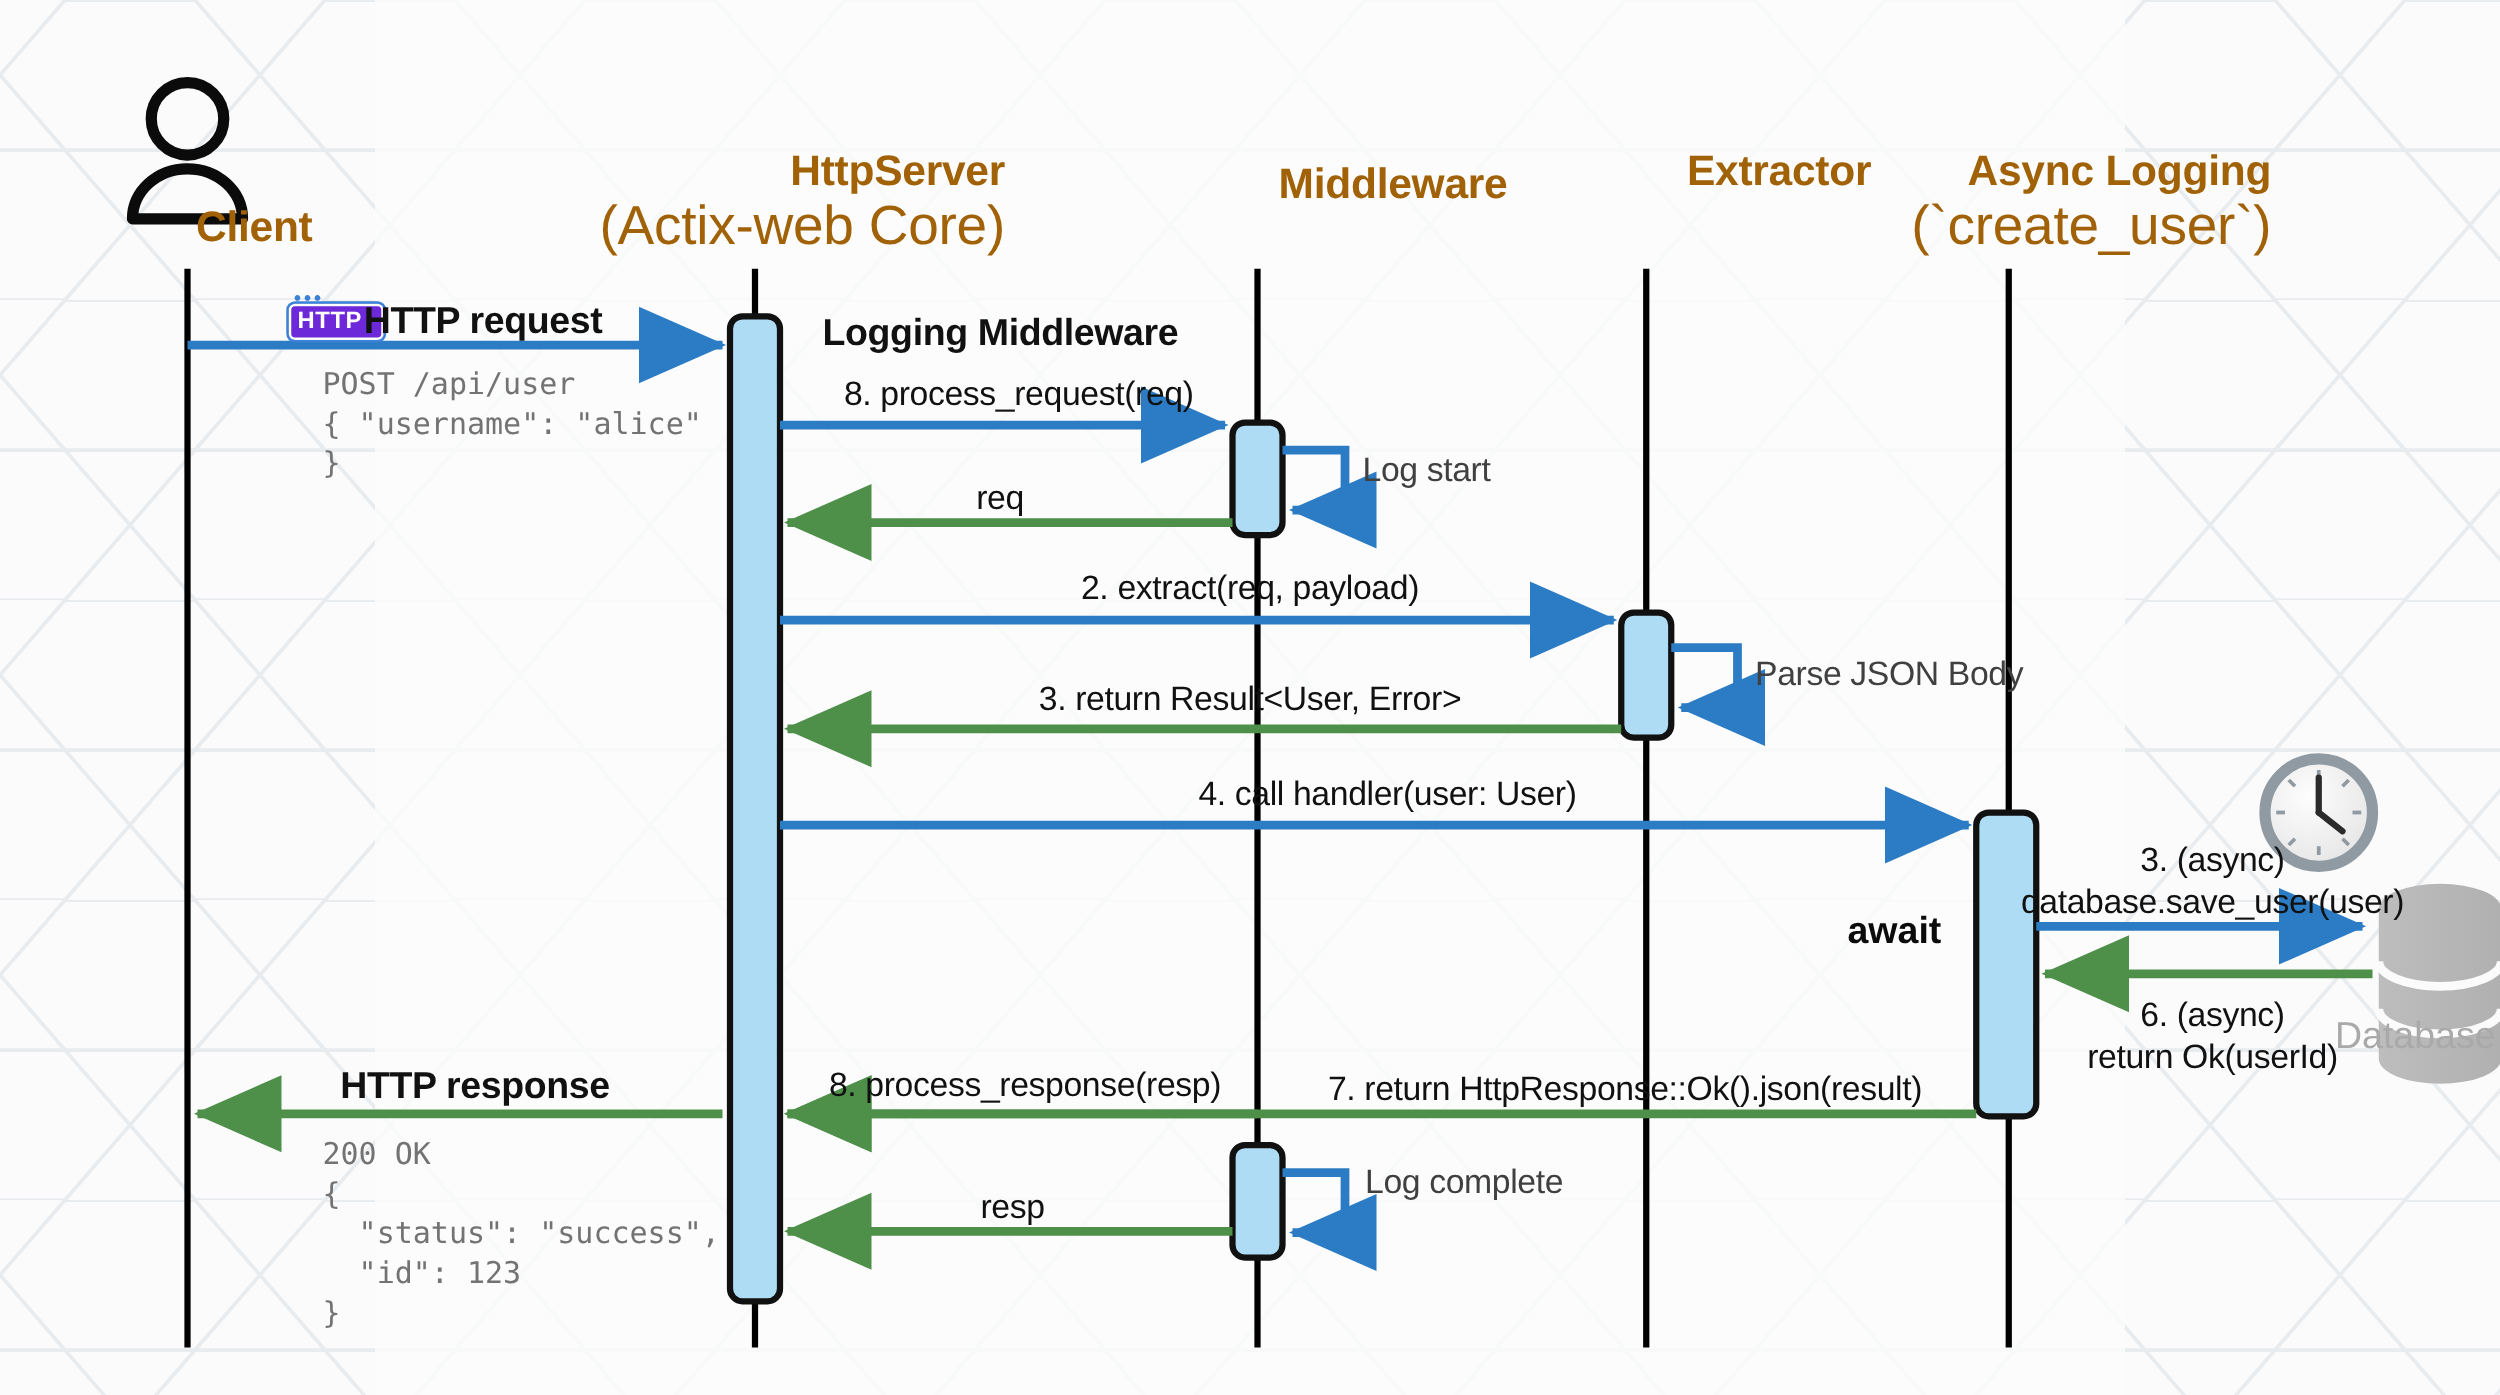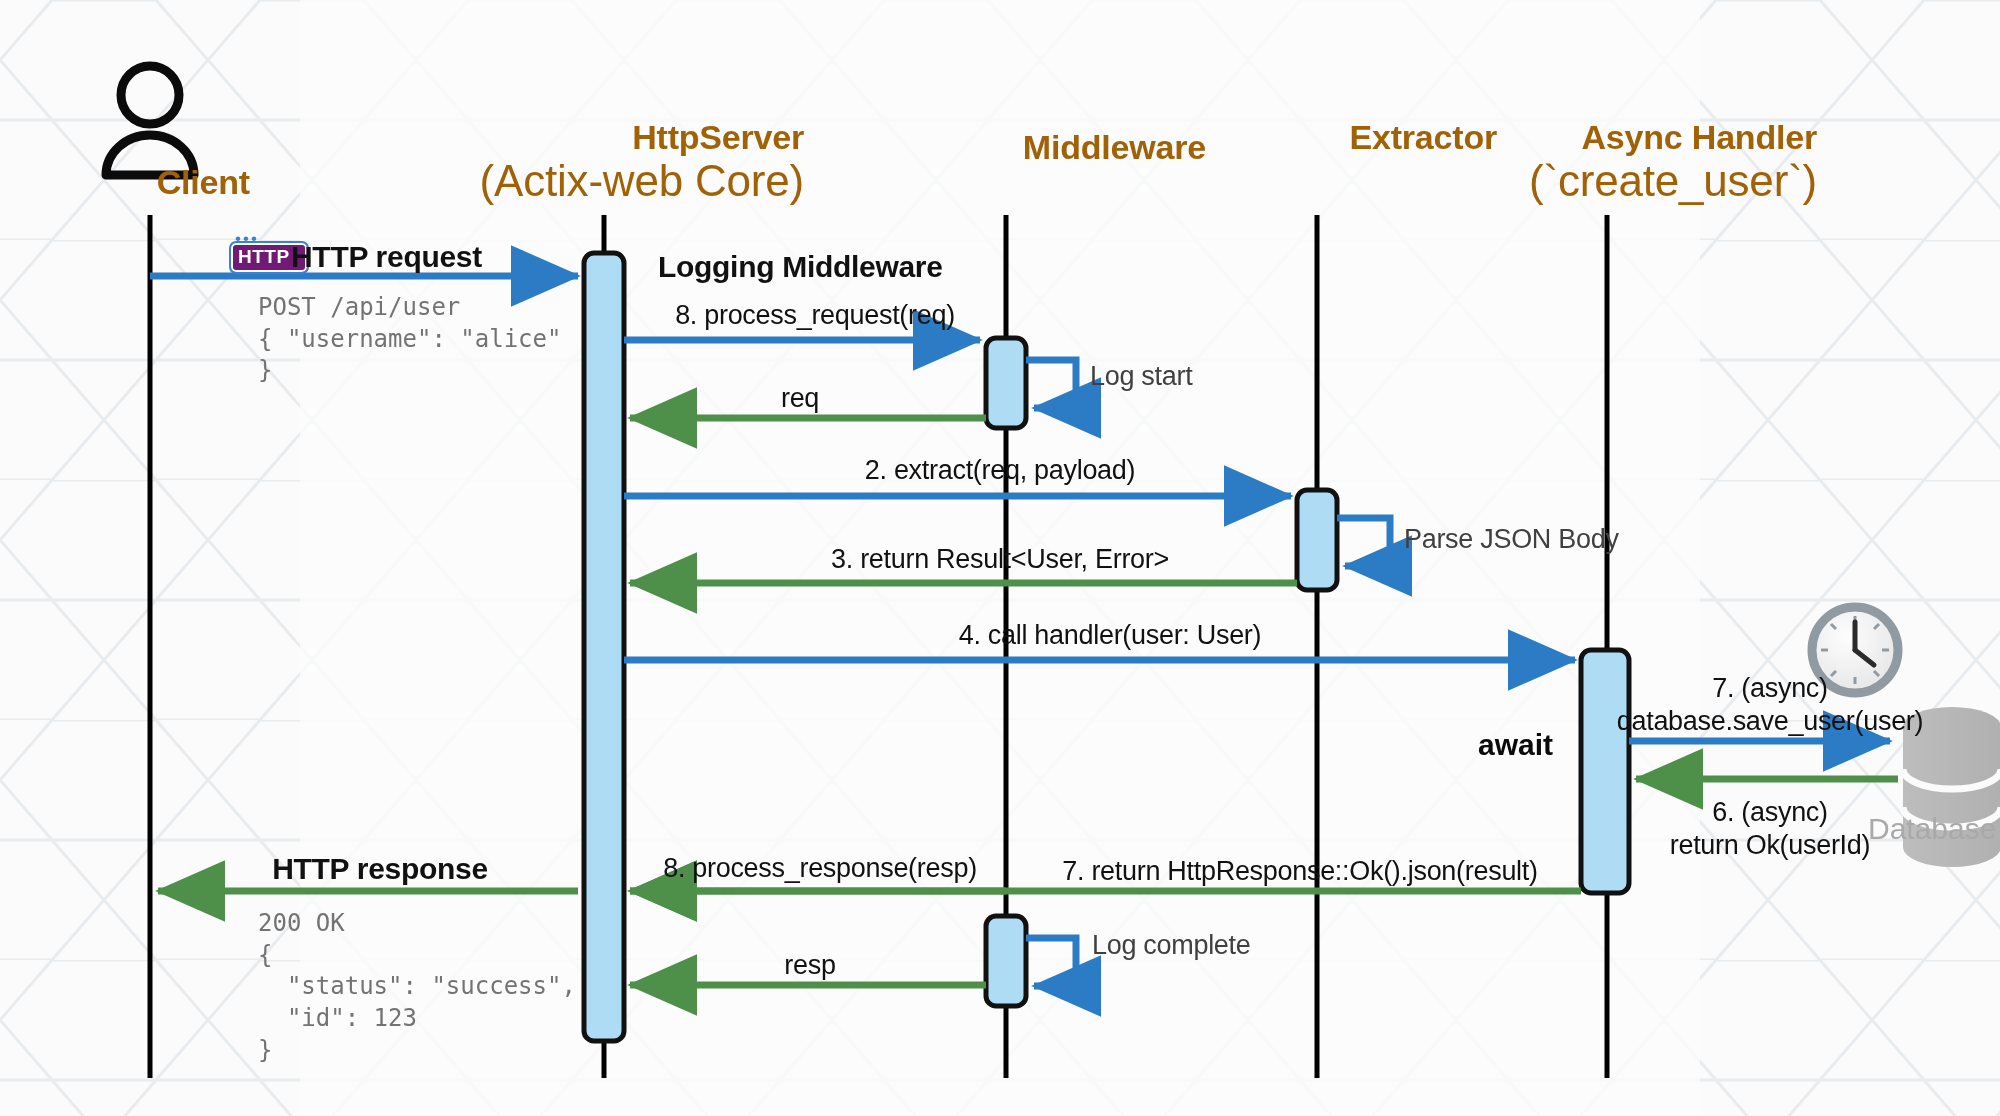--- a/index.html
+++ b/index.html
@@ -36,21 +36,21 @@
   .mono{
     position:absolute;
     font-family:"DejaVu Sans Mono","Liberation Mono",monospace;
     font-size:24px;color:#737373;white-space:pre;line-height:1.32;margin-left:40px;
   }
   .dblabel{
     position:absolute;font-size:30px;color:#a9a9a9;white-space:nowrap;
   }
   .httpbadge{
     position:absolute;
-    background:#701a75;color:#fff;border-radius:5px;
+    background:#6d28d9;color:#fff;border-radius:5px;
     font-size:19px;font-weight:bold;letter-spacing:0.5px;
     padding:3px 17px 4px 7px;
     box-shadow:inset 0 0 0 2px #ffffff;
     outline:2px solid #3b82d6;
   }
   .httpdots{position:absolute;color:#3b82d6;font-size:17px;letter-spacing:2px;line-height:1;}
   .awaitlbl{position:absolute;font-size:30px;font-weight:bold;color:#0b0b0b;}
 </style>
 </head>
 <body>
@@ -185,21 +185,21 @@
 
   <div class="phead" style="left:806px;top:128px;width:400px;">
     <div class="ttl">Middleware</div>
   </div>
 
   <div class="phead" style="left:1137px;top:118px;width:360px;">
     <div class="ttl">Extractor</div>
   </div>
 
   <div class="phead" style="left:1397px;top:118px;width:420px;">
-    <div class="ttl">Async Handler</div>
+    <div class="ttl">Async Logging</div>
     <div class="sub">(`create_user`)</div>
   </div>
 
   <div class="httpdots" style="left:235px;top:230px;">•••</div>
   <div class="httpbadge" style="left:231px;top:243px;">HTTP</div>
   <div class="msg bold" style="left:291px;top:240px;text-align:left;">HTTP request</div>
 
   <div class="mono" style="left:218px;top:292px;">POST /api/user
 { "username": "alice"
 }</div>
@@ -214,21 +214,21 @@
 
   <div class="msg" style="left:830px;top:455px;width:340px;">2. extract(req, payload)</div>
 
   <div class="note" style="left:1404px;top:524px;">Parse JSON Body</div>
 
   <div class="msg" style="left:760px;top:544px;width:480px;">3. return Result&lt;User, Error&gt;</div>
 
   <div class="msg" style="left:890px;top:620px;width:440px;">4. call handler(user: User)</div>
 
   <div class="msg" style="left:1610px;top:672px;width:320px;line-height:1.22;">
-    <div>7. (async)</div>
+    <div>3. (async)</div>
     <div>database.save_user(user)</div>
   </div>
 
   <div class="awaitlbl" style="left:1478px;top:728px;">await</div>
 
   <div class="msg" style="left:1620px;top:796px;width:300px;line-height:1.22;text-align:center;">
     <div>6. (async)</div>
     <div>return Ok(userId)</div>
   </div>
 

